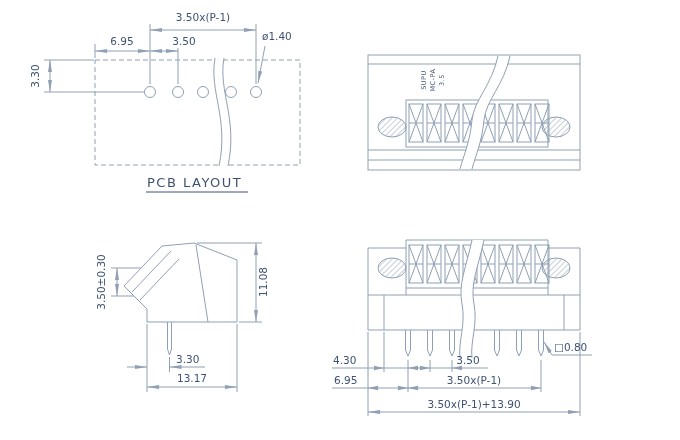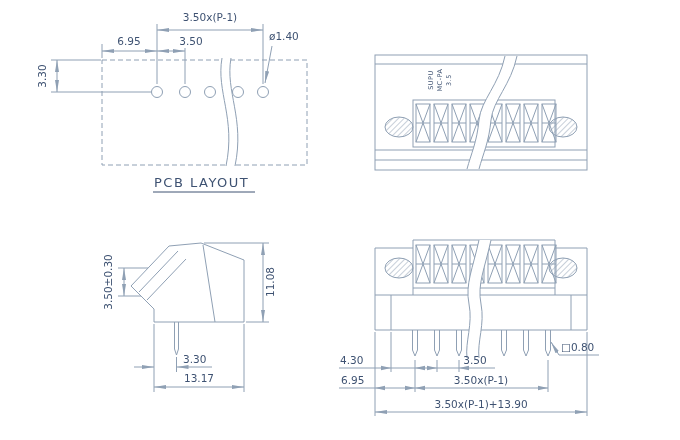--- a/index.html
+++ b/index.html
@@ -1,16 +1,16 @@
 <!DOCTYPE html>
 <html><head>
 <meta charset="utf-8">
 <style>
   html,body { margin:0; padding:0; background:#ffffff; }
-  .stage { width:594px; height:440px; position:relative; background:#ffffff;padding-left:7px; }
+  .stage { width:594px; height:440px; position:relative; background:#ffffff; }
   svg text { font-family:"DejaVu Sans", sans-serif; font-size:10.5px; fill:#3e5272; }
   svg text.big { font-size:13px; letter-spacing:1.5px; }
   svg text.tiny { font-size:6.5px; letter-spacing:0.5px; }
   .ln   { stroke:#8fa0b4; fill:none; stroke-width:1; }
   .dash { stroke-dasharray:5 3; }
   .white{ fill:#ffffff; stroke:none; }
   .arr  { fill:#8fa0b4; stroke:none; }
   .ul   { stroke:#3e5272; stroke-width:1; fill:none; }
   .hat  { fill:url(#hatch); stroke:#8fa0b4; stroke-width:1; }
 </style>

